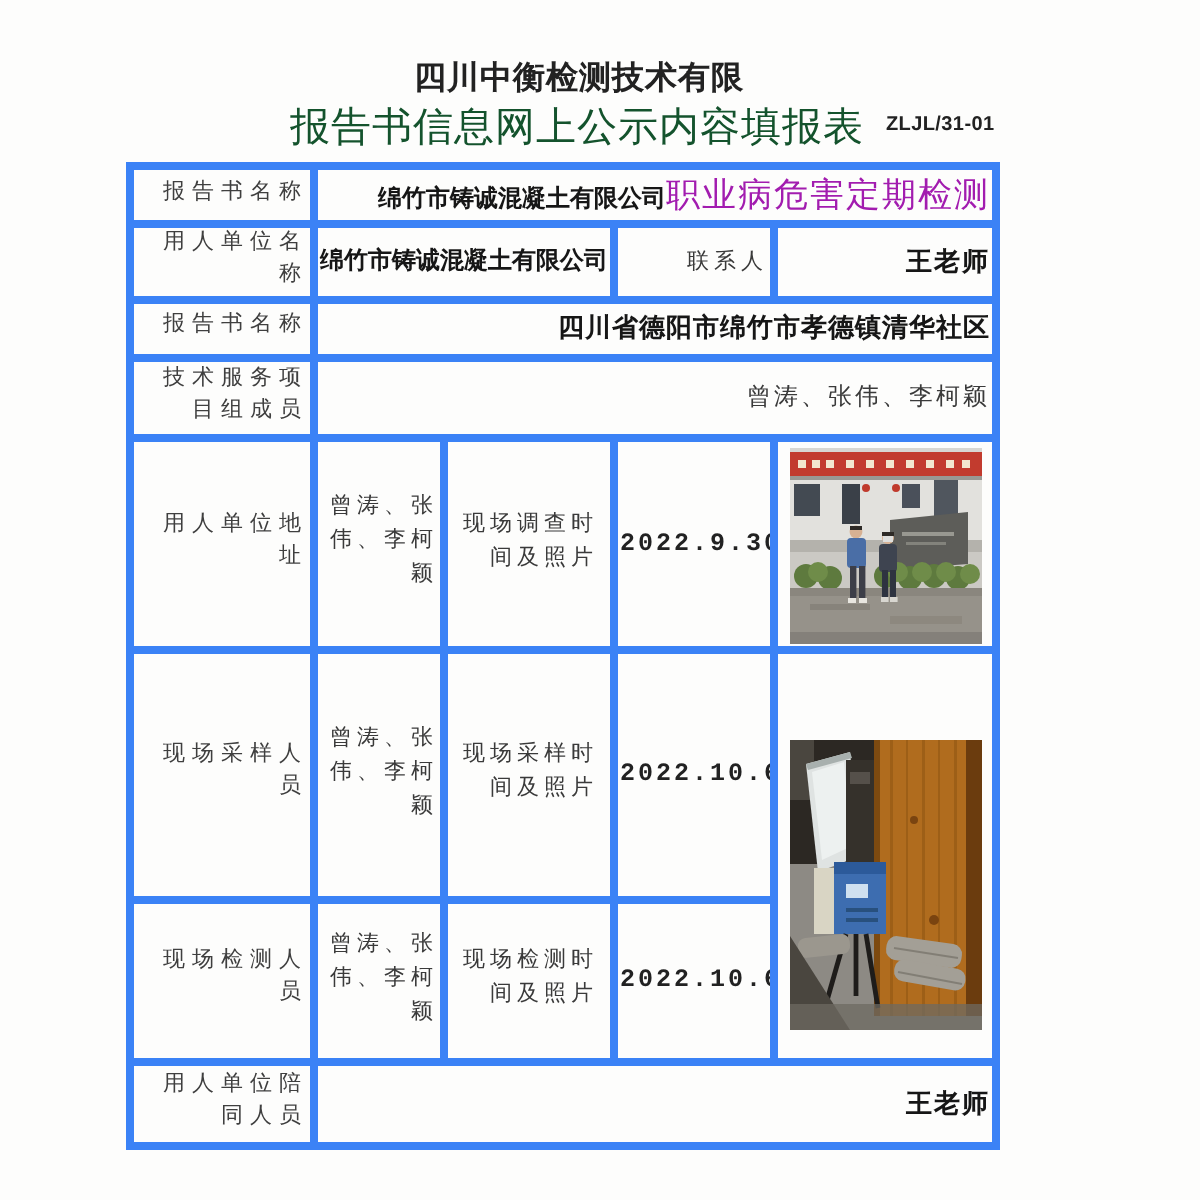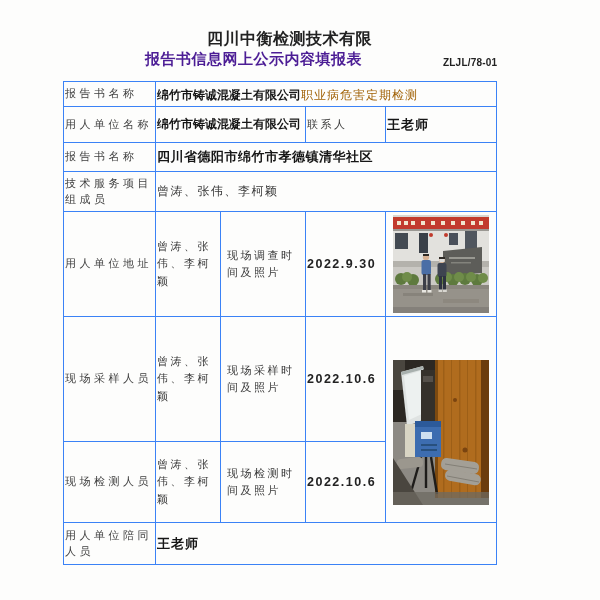--- a/index.html
+++ b/index.html
@@ -14,71 +14,71 @@
     position:absolute; left:0; top:0; width:600px; height:600px;
     background:#fdfdfc;
   }
   .title1 {
     position:absolute; left:207px; top:29px;
     font-size:16px; font-weight:bold; letter-spacing:0.5px; color:#222;
     white-space:nowrap;
   }
   .title2 {
     position:absolute; left:145px; top:50px;
-    font-size:15px; font-weight:bold; letter-spacing:0.5px; color:#4c1d95;
+    font-size:20px; font-weight:normal; letter-spacing:0.5px; color:#14532d;
     white-space:nowrap;
   }
   .doc-code {
     position:absolute; left:443px; top:57px;
     font-size:10px; font-weight:bold; color:#222; letter-spacing:0.2px;
     white-space:nowrap;
   }
   .tbl-wrap { position:absolute; left:63px; top:81px; }
   table {
     border-collapse:collapse; table-layout:fixed; width:433px;
   }
   td {
-    border:1px solid #3b82f6; vertical-align:middle; text-align:left;
-    overflow:hidden; padding:1px;
+    border:4px solid #3b82f6; vertical-align:middle; text-align:right;
+    overflow:hidden; padding:1px;font-family:Liberation Mono, monospace;
   }
   td.label {
     font-size:11px; letter-spacing:3.5px; color:#3f3f3f; line-height:1.45;
   }
   td.members {
     font-size:11px; letter-spacing:2.5px; color:#3a3a3a; line-height:1.55;
   }
   td.timelabel {
     font-size:11px; letter-spacing:2.5px; color:#3a3a3a; line-height:1.55;
     padding:1px 6px;
     margin-top:46px;
   }
   td.datecell {
     font-size:12.5px; font-weight:bold; letter-spacing:1.5px; color:#222;margin-left:36px;
   }
   .bold-val { font-weight:bold; font-size:12px; color:#161616; }
-  .reg-val  { font-size:12px; color:#a16207; letter-spacing:1px; }
+  .reg-val  { font-size:17px; color:#a21caf; letter-spacing:1px; }
   td.company { font-weight:bold; font-size:12px; color:#161616; line-height:1.4; }
   td.contact-label { font-size:11px; letter-spacing:2.5px; color:#3a3a3a; }
   td.contact-val { font-weight:bold; font-size:13px; color:#161616; letter-spacing:1px; }
   td.address { font-weight:bold; font-size:13px; color:#161616; letter-spacing:0.5px;margin-top:32px; }
   td.team-val { font-size:12px; color:#3a3a3a; letter-spacing:1.5px; }
   td.accompany-val { font-weight:bold; font-size:13px; color:#161616; letter-spacing:1px; }
   td.photocell { vertical-align:top; }
   .photo { display:block; margin:0 auto; }
   .photo-survey { margin-top:2px; }
   .photo-sampling { margin-top:42px; }
 </style>
 </head>
 <body>
 
 <div class="sheet">
 
   <div class="title1">四川中衡检测技术有限</div>
   <div class="title2">报告书信息网上公示内容填报表</div>
-  <div class="doc-code">ZLJL/78-01</div>
+  <div class="doc-code">ZLJL/31-01</div>
 
   <div class="tbl-wrap">
     <table>
       <colgroup>
         <col style="width:92px">
           <col style="width:65px">
           <col style="width:85px">
         <col style="width:80px">
           <col style="width:111px">
       </colgroup>

